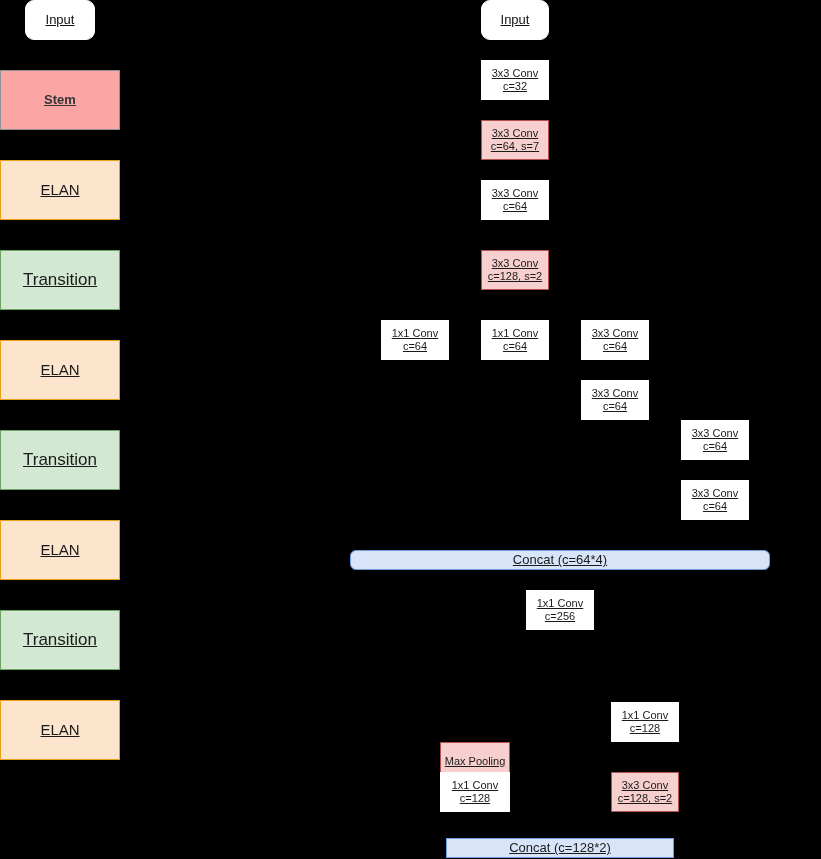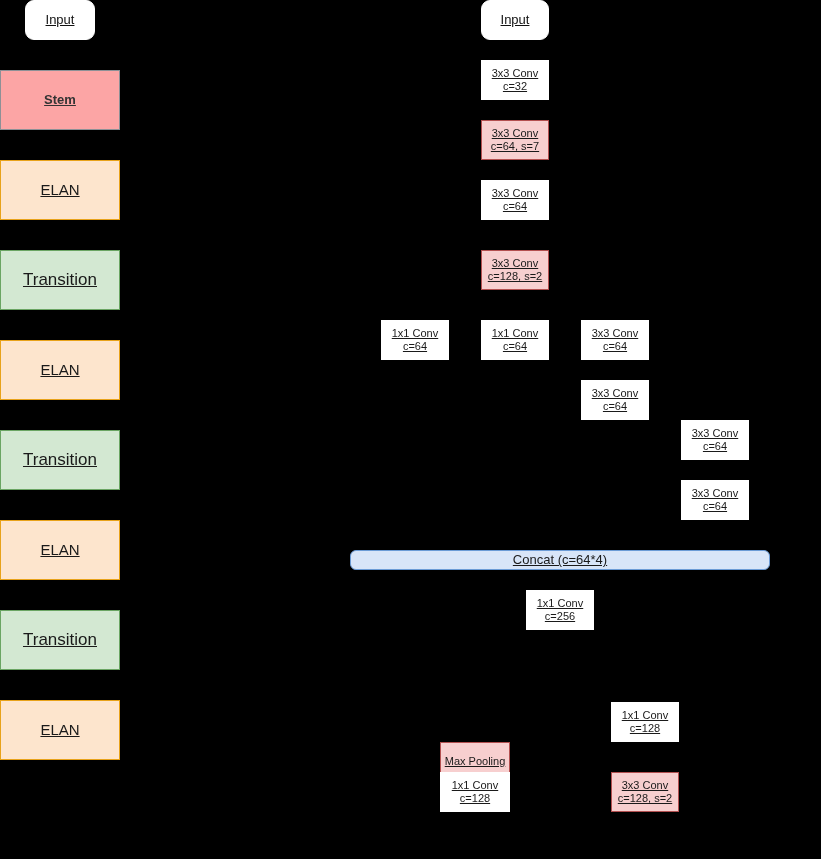--- a/index.html
+++ b/index.html
@@ -115,13 +115,14 @@
     <div class="node st-conv" style="left: 581px; top: 320px; width: 68px; height: 40px;"><span class="nline">3x3 Conv</span><span class="nline sub">c=64</span></div>
     <div class="node st-conv" style="left: 581px; top: 380px; width: 68px; height: 40px;"><span class="nline">3x3 Conv</span><span class="nline sub">c=64</span></div>
     <div class="node st-conv" style="left: 681px; top: 420px; width: 68px; height: 40px;"><span class="nline">3x3 Conv</span><span class="nline sub">c=64</span></div>
     <div class="node st-conv" style="left: 681px; top: 480px; width: 68px; height: 40px;"><span class="nline">3x3 Conv</span><span class="nline sub">c=64</span></div>
     <div class="node st-concat" style="left: 350px; top: 550px; width: 420px; height: 20px; border-radius: 6px;"><span class="nline">Concat (c=64*4)</span></div>
     <div class="node st-conv" style="left: 526px; top: 590px; width: 68px; height: 40px;"><span class="nline">1x1 Conv</span><span class="nline sub">c=256</span></div>
     <div class="node st-pool" style="left: 440px; top: 702px; width: 70px; height: 40px; margin-top: 40px;"><span class="nline">Max Pooling</span></div>
     <div class="node st-conv" style="left: 611px; top: 702px; width: 68px; height: 40px;"><span class="nline">1x1 Conv</span><span class="nline sub">c=128</span></div>
     <div class="node st-conv" style="left: 440px; top: 772px; width: 70px; height: 40px;"><span class="nline">1x1 Conv</span><span class="nline sub">c=128</span></div>
     <div class="node st-conv-stride" style="left: 611px; top: 772px; width: 68px; height: 40px;"><span class="nline">3x3 Conv</span><span class="nline sub">c=128, s=2</span></div>
+    <div class="node st-concat" style="left: 446px; top: 838px; width: 228px; height: 20px;"><span class="nline">Concat (c=128*2)</span></div>
   </div>
 
 </body></html>

